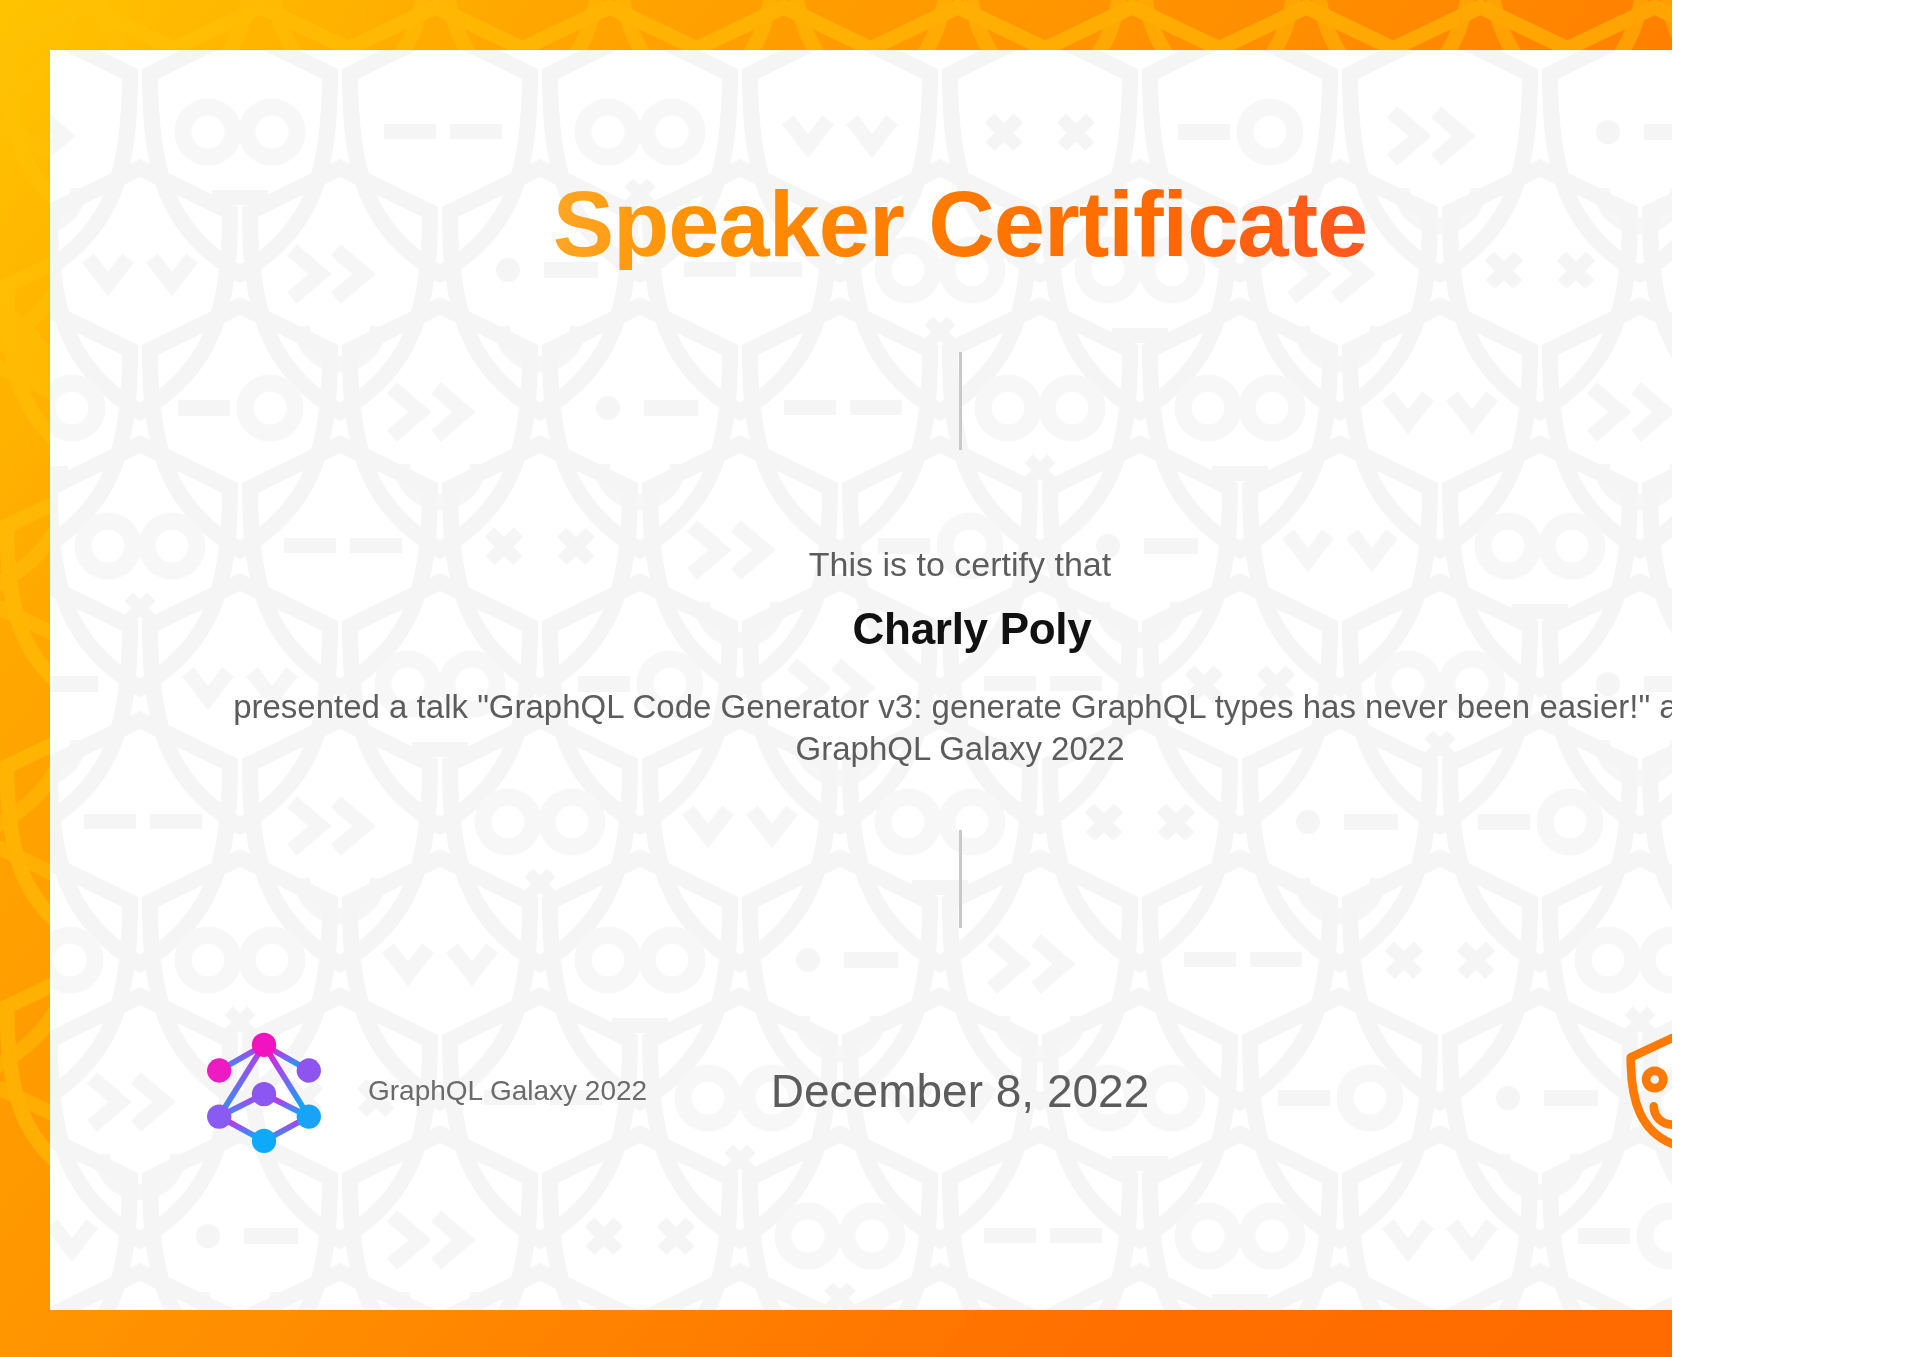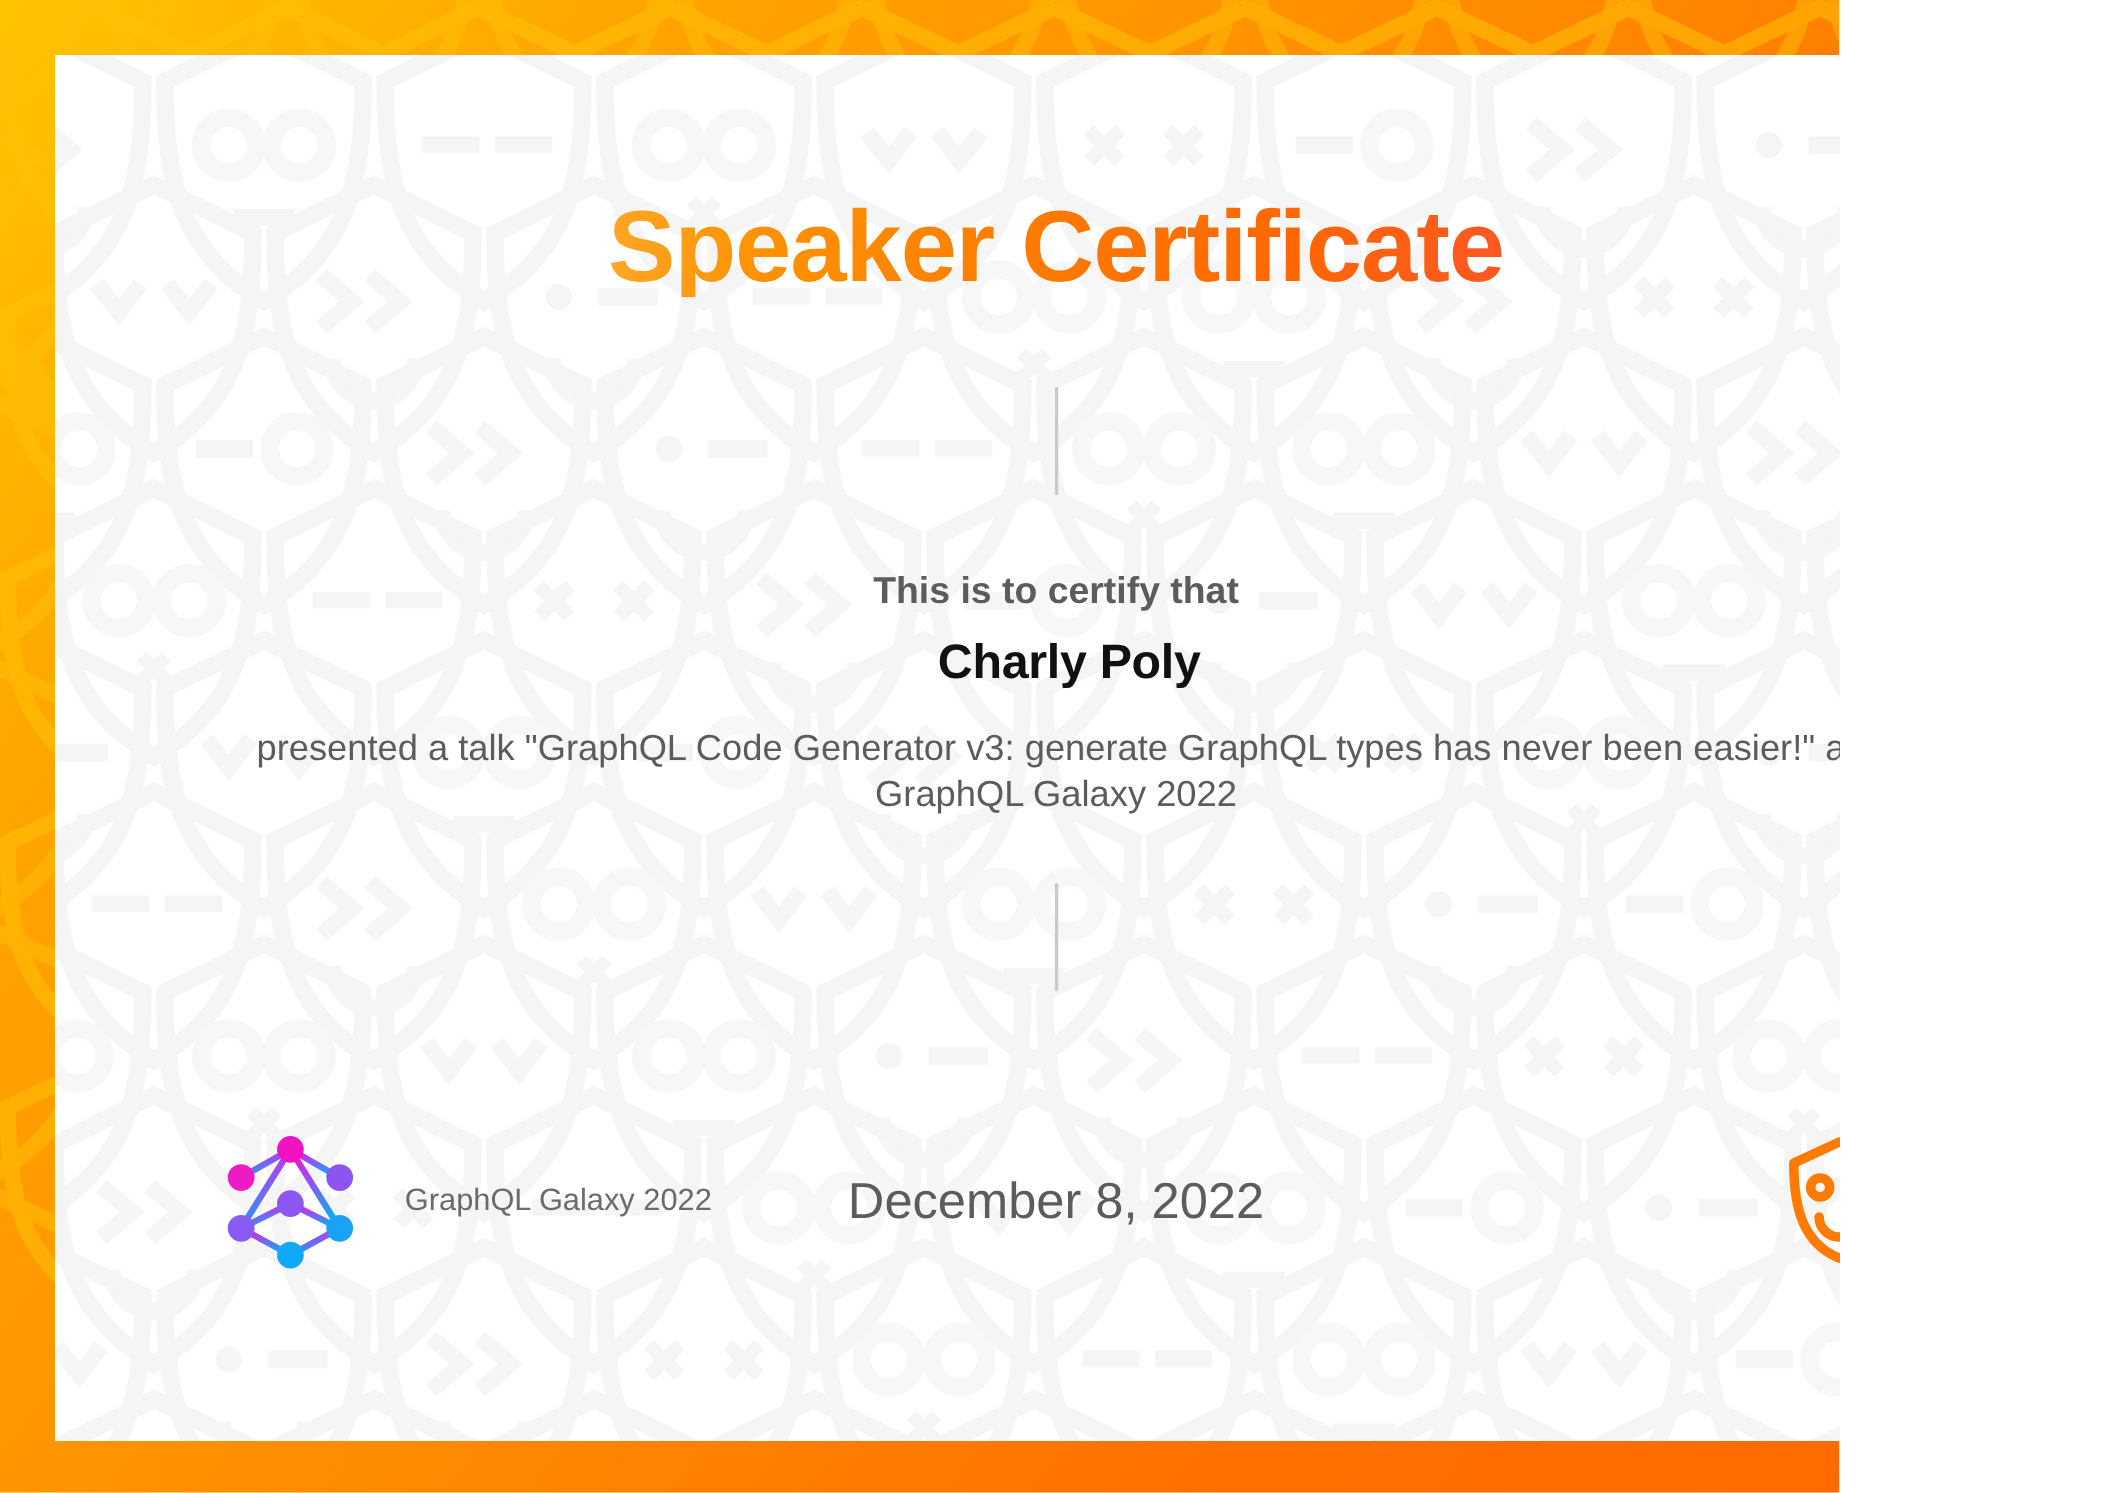--- a/index.html
+++ b/index.html
@@ -60,24 +60,24 @@
   
   .divider {
     width:3px;
     background:#C9C9C9;
   }
   .divider-top    { height:98px;  margin-top:82px; }
   .divider-bottom { height:98px;  margin-top:60px; }
 
   
   .certify-line {
-    margin-top:68px;
+    margin-top:95px;
     font-size:34px;
     color:#5C5C5C;
-    font-weight:700;
+    font-weight:400;
   }
   .recipient {
     margin-top:20px;
     font-size:44px;
     font-weight:bold;
     color:#111111;
     letter-spacing:-.3px;
     margin-left:24px;
   }
   .talk {

